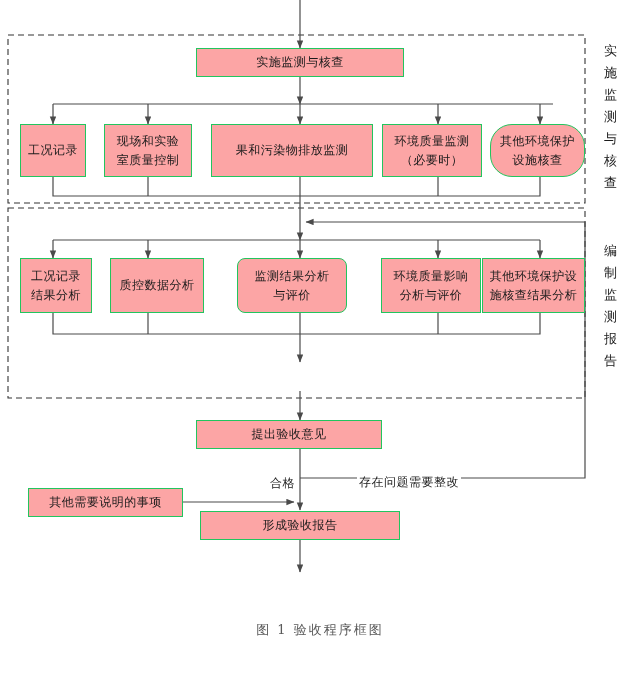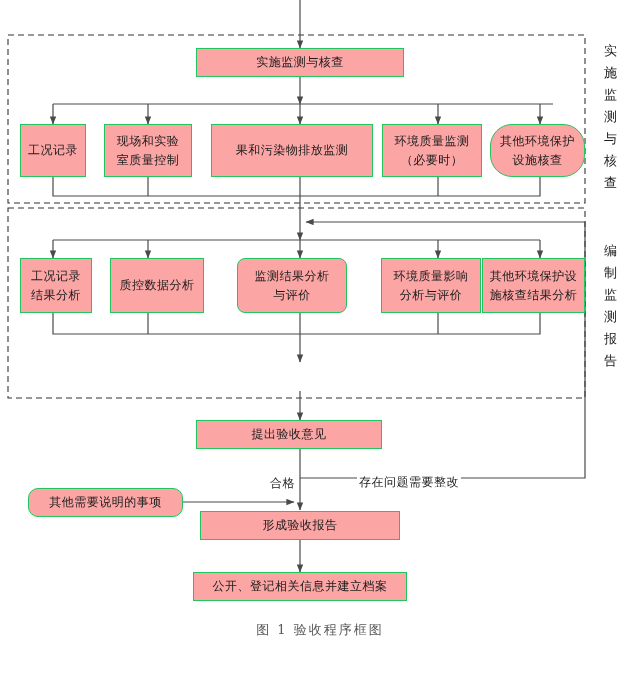--- a/index.html
+++ b/index.html
@@ -189,31 +189,28 @@
   <div class="node two-line" style="left:482px; top:258px; width:103px; height:55px;">
     <span class="ln">其他环境保护设</span>
     <span class="ln">施核查结果分析</span>
   </div>
 
 
   <div class="node" style="left:196px; top:420px; width:186px; height:29px;">
     <span class="ln">提出验收意见</span>
   </div>
 
-  <div class="node" style="left:28px; top:488px; width:155px; height:29px;border-radius:10px;">
+  <div class="node" style="left:28px; top:488px; width:155px; height:29px;">
     <span class="ln">其他需要说明的事项</span>
   </div>
 
   <div class="node" style="left:200px; top:511px; width:200px; height:29px;">
     <span class="ln">形成验收报告</span>
   </div>
 
-  <div class="node" style="left:193px; top:572px; width:214px; height:29px;">
-    <span class="ln">公开、登记相关信息并建立档案</span>
-  </div>
 
   <div class="edge-label" style="left:256px; top:475px;margin-left:12px;">合格</div>
 
   <div class="edge-label" style="left:357px; top:474px;">存在问题需要整改</div>
 
   <div class="group-label" style="left:598px; top:40px;">
     <span>实</span>
     <span>施</span>
     <span>监</span>
     <span>测</span>

